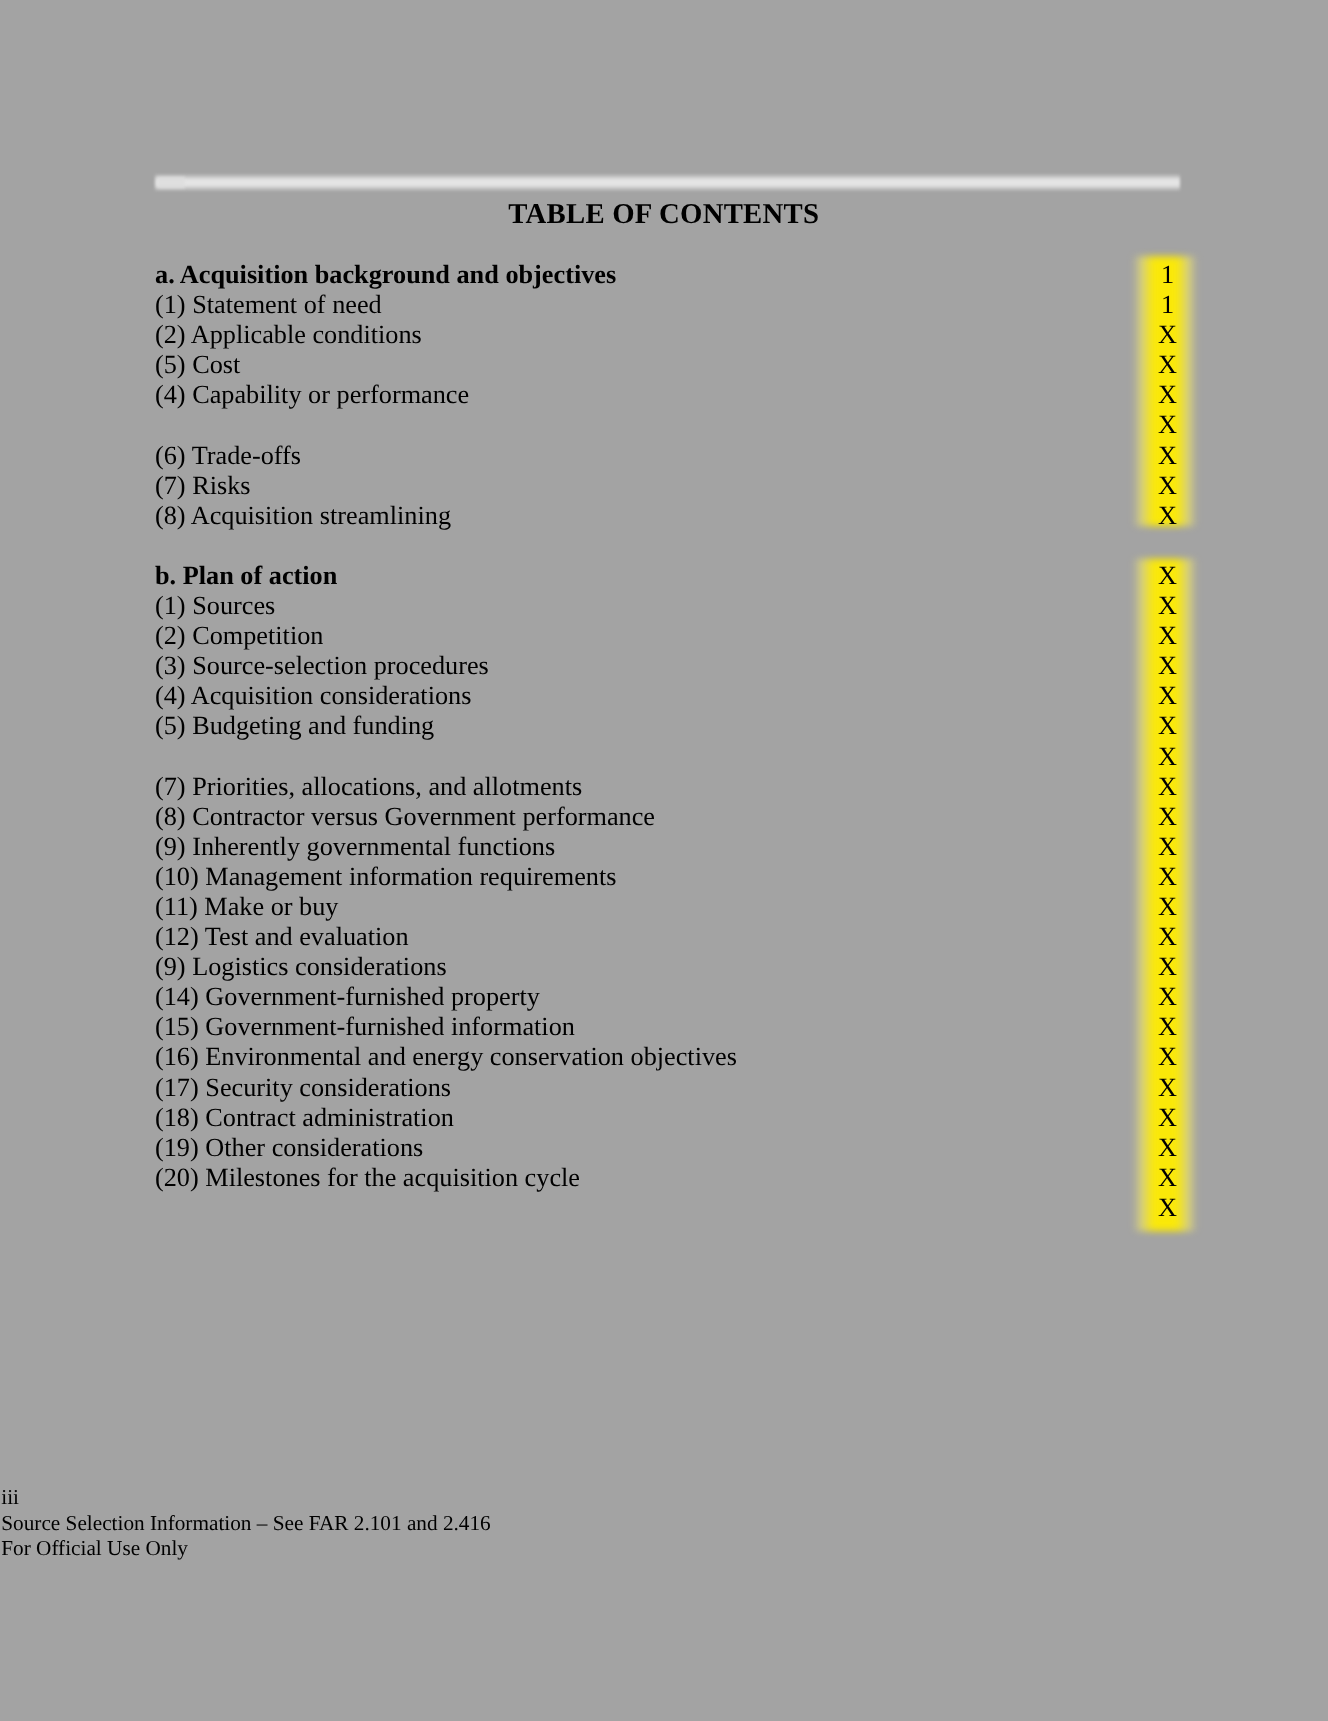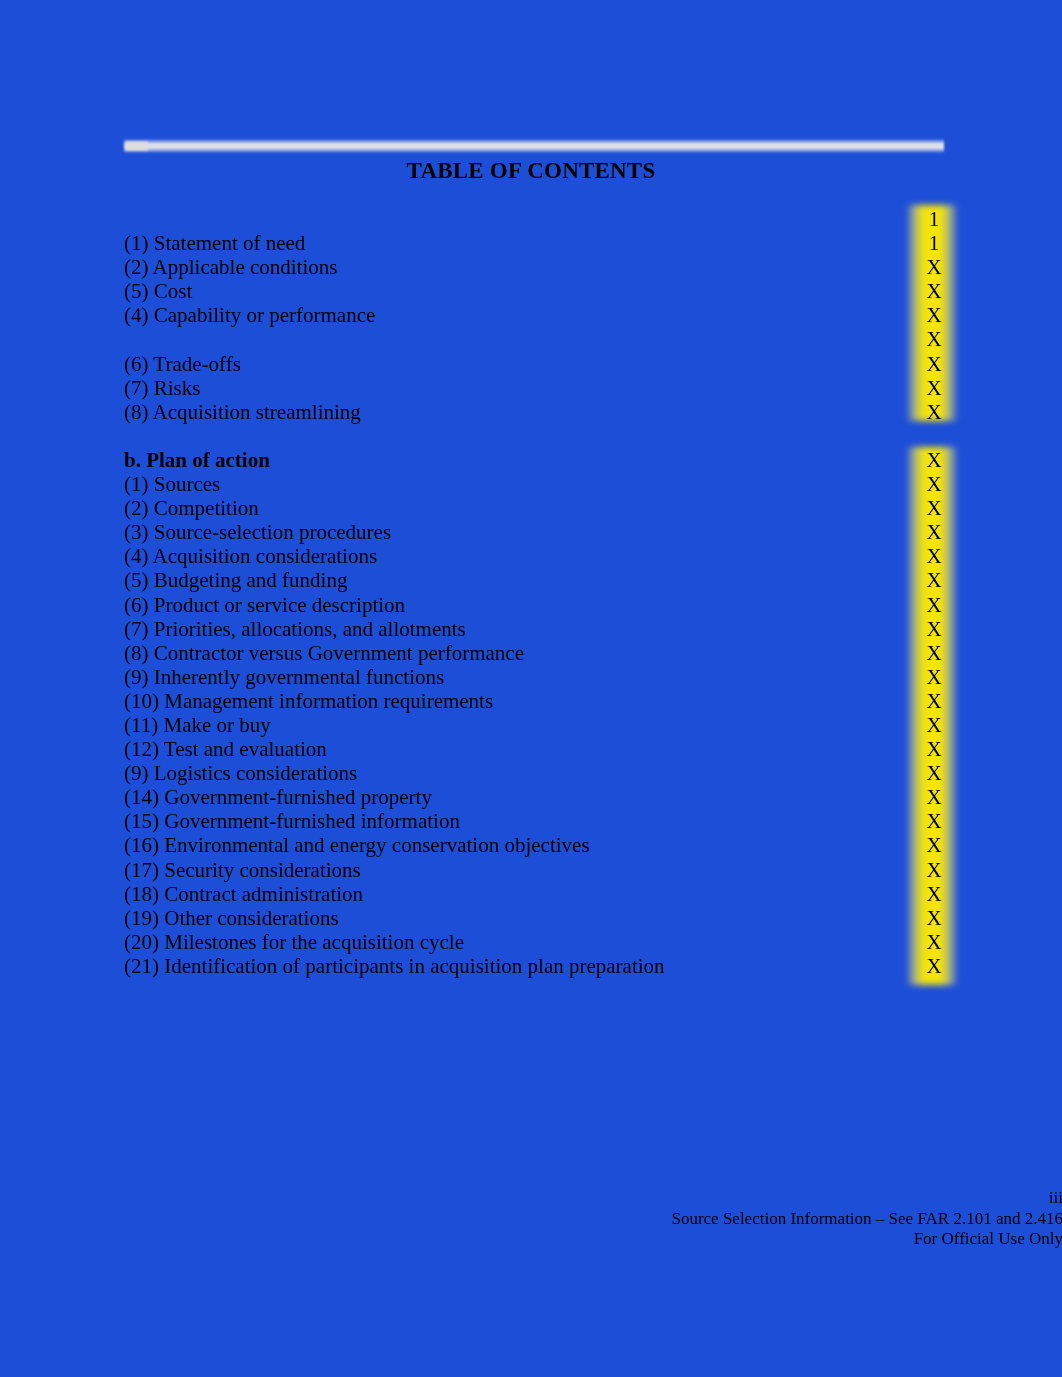--- a/index.html
+++ b/index.html
@@ -12,21 +12,21 @@
     height: 1377px;
     position: relative;
     font-family: "Liberation Serif", "DejaVu Serif", serif;
     color: #000000;
     overflow: hidden;
   }
 
   .page {
     position: absolute;
     inset: 0;
-    background: #1d4ed8;
+    background: #a3a3a3;
   }
 
   
   .header-band {
     position: absolute;
     left: 124px;
     top: 139px;
     width: 820px;
     height: 14px;
     background: linear-gradient(180deg,
@@ -122,21 +122,21 @@
     width: 52px;
     height: 538px;
   }
 
   
   .footer {
     position: absolute;
     left: 1px;
     top: 1188px;
     width: 1062px;
-    text-align: right;
+    text-align: left;
     font-size: 17px;
     line-height: 20.5px;
   }
   .footer .line { display: block; }
 </style>
 </head>
 <body>
 
 <div class="page">
 
@@ -148,53 +148,53 @@
 
   <div class="hl hl-a">
     <div class="hl-inner"></div>
   </div>
   <div class="hl hl-b">
     <div class="hl-inner"></div>
   </div>
 
   <div class="toc" id="toc-root">
       <div class="toc-section">
-        <div class="toc-row heading"><span class="page-num">1</span></div>
+        <div class="toc-row heading"><span class="label">a. Acquisition background and objectives</span><span class="page-num">1</span></div>
         <div class="toc-row"><span class="label">(1) Statement of need</span><span class="page-num">1</span></div>
         <div class="toc-row"><span class="label">(2) Applicable conditions</span><span class="page-num">X</span></div>
         <div class="toc-row"><span class="label">(5) Cost</span><span class="page-num">X</span></div>
         <div class="toc-row"><span class="label">(4) Capability or performance</span><span class="page-num">X</span></div>
         <div class="toc-row"><span class="page-num">X</span></div>
         <div class="toc-row"><span class="label">(6) Trade-offs</span><span class="page-num">X</span></div>
         <div class="toc-row"><span class="label">(7) Risks</span><span class="page-num">X</span></div>
         <div class="toc-row"><span class="label">(8) Acquisition streamlining</span><span class="page-num">X</span></div>
       </div>
       <div class="toc-section">
         <div class="toc-row heading"><span class="label">b. Plan of action</span><span class="page-num">X</span></div>
         <div class="toc-row"><span class="label">(1) Sources</span><span class="page-num">X</span></div>
         <div class="toc-row"><span class="label">(2) Competition</span><span class="page-num">X</span></div>
         <div class="toc-row"><span class="label">(3) Source-selection procedures</span><span class="page-num">X</span></div>
         <div class="toc-row"><span class="label">(4) Acquisition considerations</span><span class="page-num">X</span></div>
         <div class="toc-row"><span class="label">(5) Budgeting and funding</span><span class="page-num">X</span></div>
-        <div class="toc-row"><span class="label">(6) Product or service description</span><span class="page-num">X</span></div>
+        <div class="toc-row"><span class="page-num">X</span></div>
         <div class="toc-row"><span class="label">(7) Priorities, allocations, and allotments</span><span class="page-num">X</span></div>
         <div class="toc-row"><span class="label">(8) Contractor versus Government performance</span><span class="page-num">X</span></div>
         <div class="toc-row"><span class="label">(9) Inherently governmental functions</span><span class="page-num">X</span></div>
         <div class="toc-row"><span class="label">(10) Management information requirements</span><span class="page-num">X</span></div>
         <div class="toc-row"><span class="label">(11) Make or buy</span><span class="page-num">X</span></div>
         <div class="toc-row"><span class="label">(12) Test and evaluation</span><span class="page-num">X</span></div>
         <div class="toc-row"><span class="label">(9) Logistics considerations</span><span class="page-num">X</span></div>
         <div class="toc-row"><span class="label">(14) Government-furnished property</span><span class="page-num">X</span></div>
         <div class="toc-row"><span class="label">(15) Government-furnished information</span><span class="page-num">X</span></div>
         <div class="toc-row"><span class="label">(16) Environmental and energy conservation objectives</span><span class="page-num">X</span></div>
         <div class="toc-row"><span class="label">(17) Security considerations</span><span class="page-num">X</span></div>
         <div class="toc-row"><span class="label">(18) Contract administration</span><span class="page-num">X</span></div>
         <div class="toc-row"><span class="label">(19) Other considerations</span><span class="page-num">X</span></div>
         <div class="toc-row"><span class="label">(20) Milestones for the acquisition cycle</span><span class="page-num">X</span></div>
-        <div class="toc-row"><span class="label">(21) Identification of participants in acquisition plan preparation</span><span class="page-num">X</span></div>
+        <div class="toc-row"><span class="page-num">X</span></div>
       </div>
     </div>
 
   <div class="footer">
     <span class="line">iii</span>
     <span class="line">Source Selection Information – See FAR 2.101 and 2.416</span>
     <span class="line">For Official Use Only</span>
   </div>
 
 </div>

